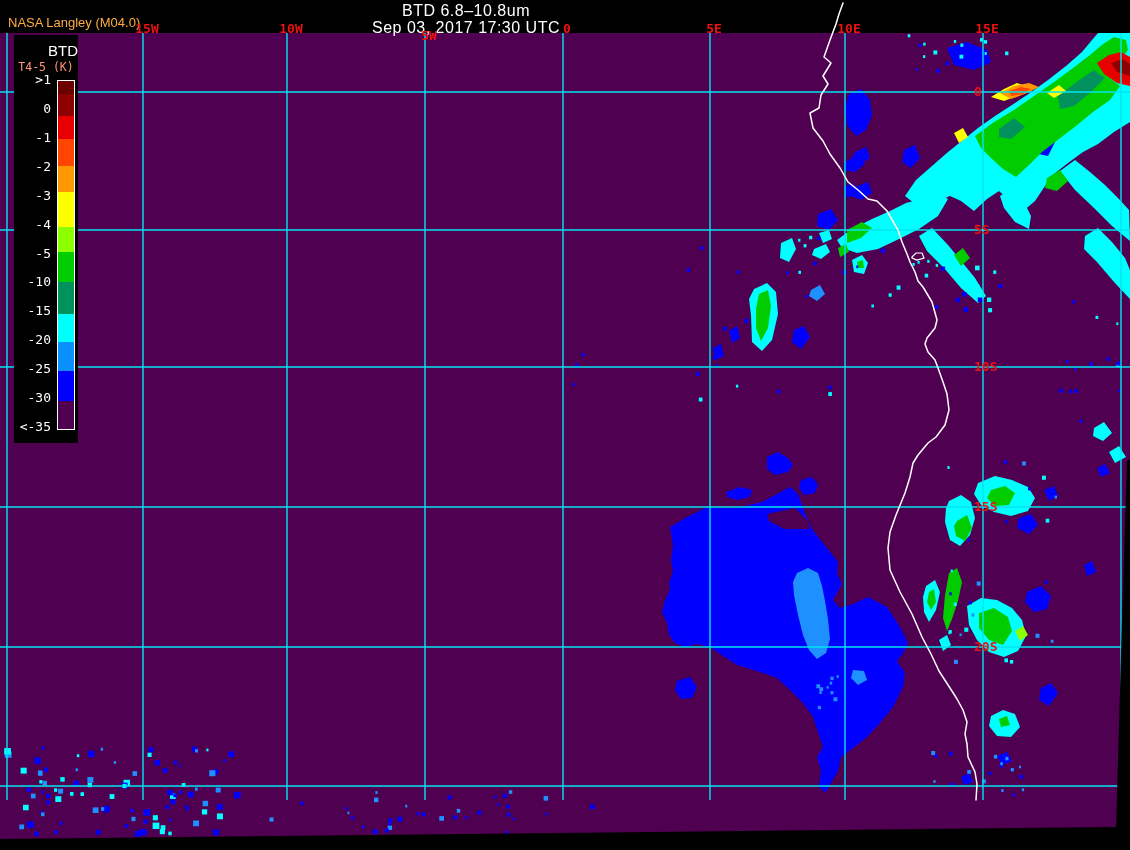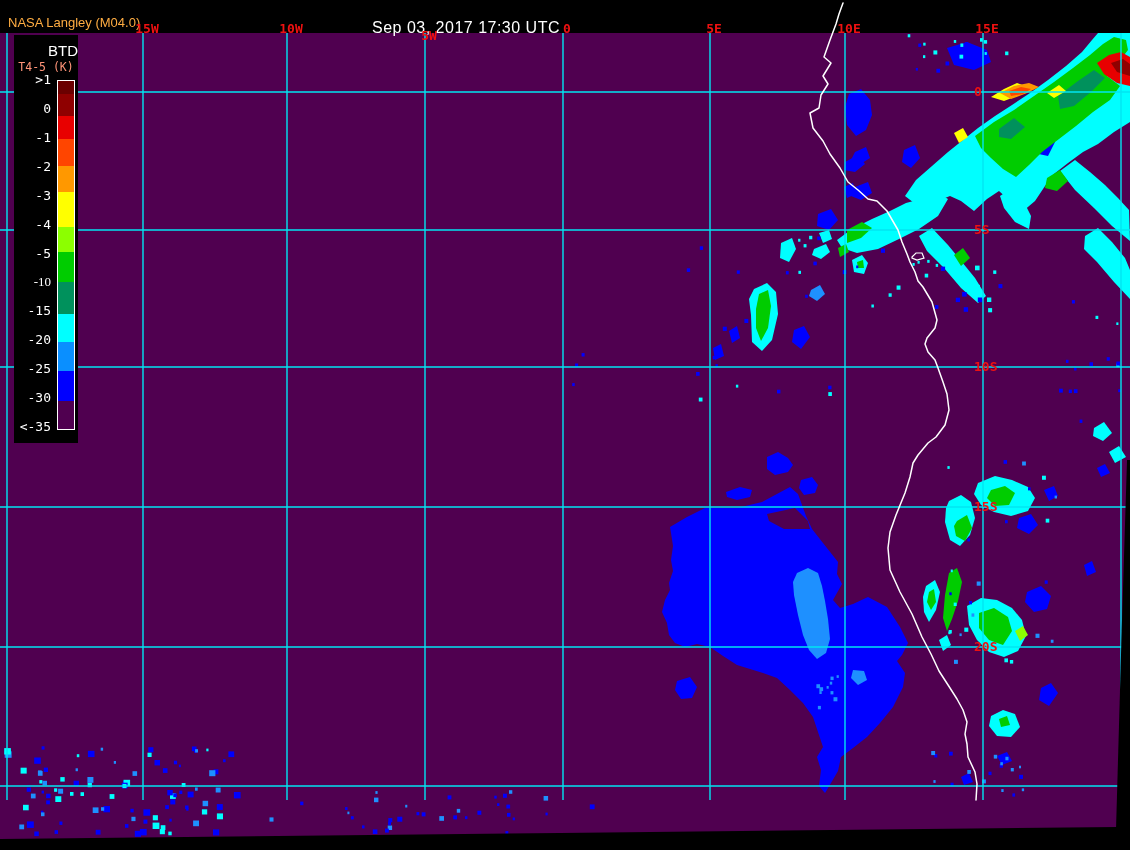--- a/index.html
+++ b/index.html
@@ -403,20 +403,21 @@
       <line x1="0" y1="647" x2="1130" y2="647" stroke="#00e6f2" stroke-width="1.4"></line>
       <line x1="0" y1="786" x2="1130" y2="786" stroke="#00e6f2" stroke-width="1.4"></line>
       <rect x="0" y="0" width="1130" height="33" fill="#000000"></rect>
       <polygon points="0,850 0,839 560,833 1118,827 1130,826 1130,850" fill="#000000"></polygon>
       <polygon points="1127,460 1130,460 1130,830 1116,830 1122,620" fill="#000000"></polygon>
       <polyline points="843,3 839,14 836,24 830,40 824,57 831,63 823,76 828,84 821,95 819,108 810,113 813,128 823,141 830,154 840,168 848,182 858,190 868,199 877,201 887,211 898,230 902,242 907,254 910,262 915,272 918,281 923,287 932,302 937,320 935,328 927,338 925,344 928,352 935,360 938,368 943,382 947,394 949,410 945,425 936,437 928,443 918,455 913,463 910,477 905,493 896,515 890,532 888,548 890,570 900,592 912,614 922,637 931,654 939,671 950,688 957,699 963,710 967,722 965,734 967,744 968,757 975,772 977,784 976,800" fill="none" stroke="#ffffff" stroke-width="1.5" stroke-linejoin="round" stroke-linecap="round"></polyline>
       <polygon points="912,257 916,253 922,253 924,258 917,260 912,258" fill="none" stroke="#ffffff" stroke-width="1.2"></polygon>
     </svg>
 
   <div id="labels-layer">
+    <div class="title-line" id="title1">BTD 6.8–10.8um</div>
     <div class="title-line" id="title2">Sep 03, 2017 17:30 UTC</div>
     <div id="source-label">NASA Langley (M04.0)</div>
     <div id="lon-labels">
         <div class="geo-label" style="left: 147px; top: 21px;">15W</div>
         <div class="geo-label" style="left: 291px; top: 21px;">10W</div>
         <div class="geo-label" style="left: 429px; top: 28px;">5W</div>
         <div class="geo-label" style="left: 567px; top: 21px;">0</div>
         <div class="geo-label" style="left: 714px; top: 21px;">5E</div>
         <div class="geo-label" style="left: 849px; top: 21px;">10E</div>
         <div class="geo-label" style="left: 987px; top: 21px;">15E</div>
@@ -449,21 +450,21 @@
         <div class="legend-seg" style="height: 28px; background: rgb(80, 0, 80);"></div>
       </div>
     <div id="legend-ticks">
         <div class="legend-tick" style="top: 37px;">&gt;1</div>
         <div class="legend-tick" style="top: 65.9167px;">0</div>
         <div class="legend-tick" style="top: 94.8333px;">-1</div>
         <div class="legend-tick" style="top: 123.75px;">-2</div>
         <div class="legend-tick" style="top: 152.667px;">-3</div>
         <div class="legend-tick" style="top: 181.583px;">-4</div>
         <div class="legend-tick" style="top: 210.5px;">-5</div>
-        <div class="legend-tick" style="top: 239.417px; font-family: Liberation Serif, serif;">-10</div>
+        <div class="legend-tick" style="top: 239.417px;">-10</div>
         <div class="legend-tick" style="top: 268.333px;">-15</div>
         <div class="legend-tick" style="top: 297.25px;">-20</div>
         <div class="legend-tick" style="top: 326.167px; margin-left: 45px;">-25</div>
         <div class="legend-tick" style="top: 355.083px;">-30</div>
         <div class="legend-tick" style="top: 384px;">&lt;-35</div>
       </div>
   </div>
 </div>
 
 </body></html>

